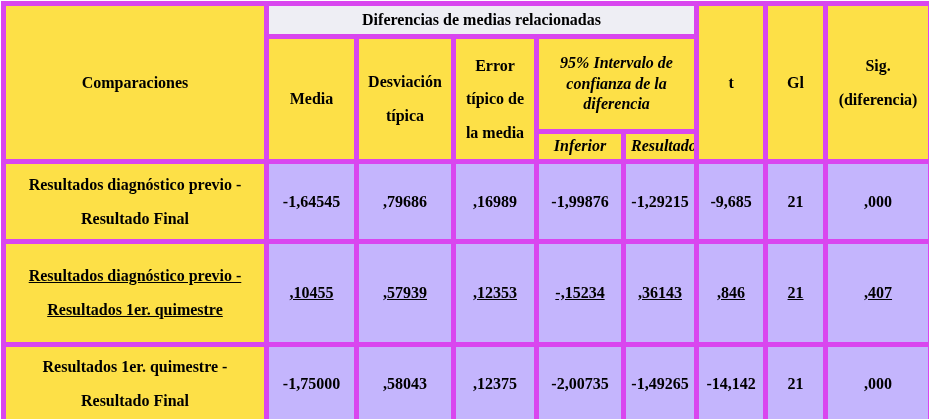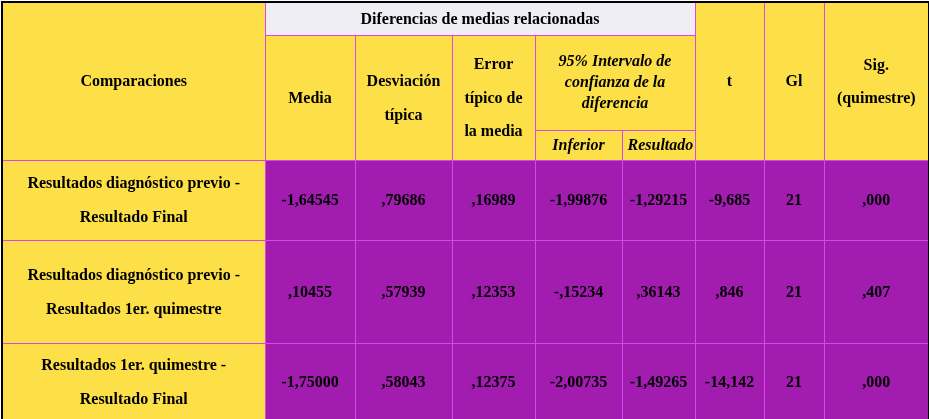--- a/index.html
+++ b/index.html
@@ -6,39 +6,39 @@
   body { font-family:"Liberation Serif", "DejaVu Serif", serif; color:#000; }
   .page { width:929px; height:419px; box-sizing:border-box; padding:1px; }
   table.ttest {
     border-collapse:collapse;
     table-layout:fixed;
     width:927px;
     height:415px;
     border:2px solid #000;
   }
   .ttest th, .ttest td {
-    border:1px solid #d946ef;
+    border:5px solid #d946ef;
     box-sizing:border-box;
     text-align:center;
     vertical-align:middle;
     font-weight:bold;
     font-size:16px;
     padding:0 5px;
     overflow:hidden;
   }
   .gray   { background:#fde047; }
-  .white  { background:#a21caf; }
+  .white  { background:#c4b5fd; }
   .banner { background:#eeeef4; font-size:17px; line-height:1.2; }
   .multiline { line-height:2.1; }
   .tight  { line-height:1.3;font-style:italic; }
   tr.r-banner { height:33px; }
   tr.r-head   { height:95px; }
   tr.r-infsup { height:30px; }
   tr.r-d1 { height:80px; }
-  tr.r-d2 { height:103px; }
+  tr.r-d2 { height:103px;text-decoration:underline; }
   tr.r-d3 { height:78px; }
   .label-cell { padding:0 10px; }
 </style>
 </head>
 <body>
 
 <div class="page">
   <table class="ttest">
     <colgroup>
       <col style="width:263px">
@@ -51,21 +51,21 @@
       <col style="width:60px">
       <col style="width:105px">
     </colgroup>
 
     <tbody>
         <tr class="r-banner">
       <th class="gray multiline" rowspan="3">Comparaciones</th>
       <th class="banner" colspan="5">Diferencias de medias relacionadas</th>
       <th class="gray" rowspan="3">t</th>
       <th class="gray" rowspan="3">Gl</th>
-      <th class="gray multiline" rowspan="3">Sig. (quimestre)</th>
+      <th class="gray multiline" rowspan="3">Sig. (diferencia)</th>
     </tr>
 
     <tr class="r-head">
       <th class="gray multiline" rowspan="2">Media</th>
       <th class="gray multiline" rowspan="2">Desviación típica</th>
       <th class="gray multiline" rowspan="2">Error típico de la media</th>
       <th class="gray tight" colspan="2">95% Intervalo de confianza de la diferencia</th>
     </tr>
 
     <tr class="r-infsup">

